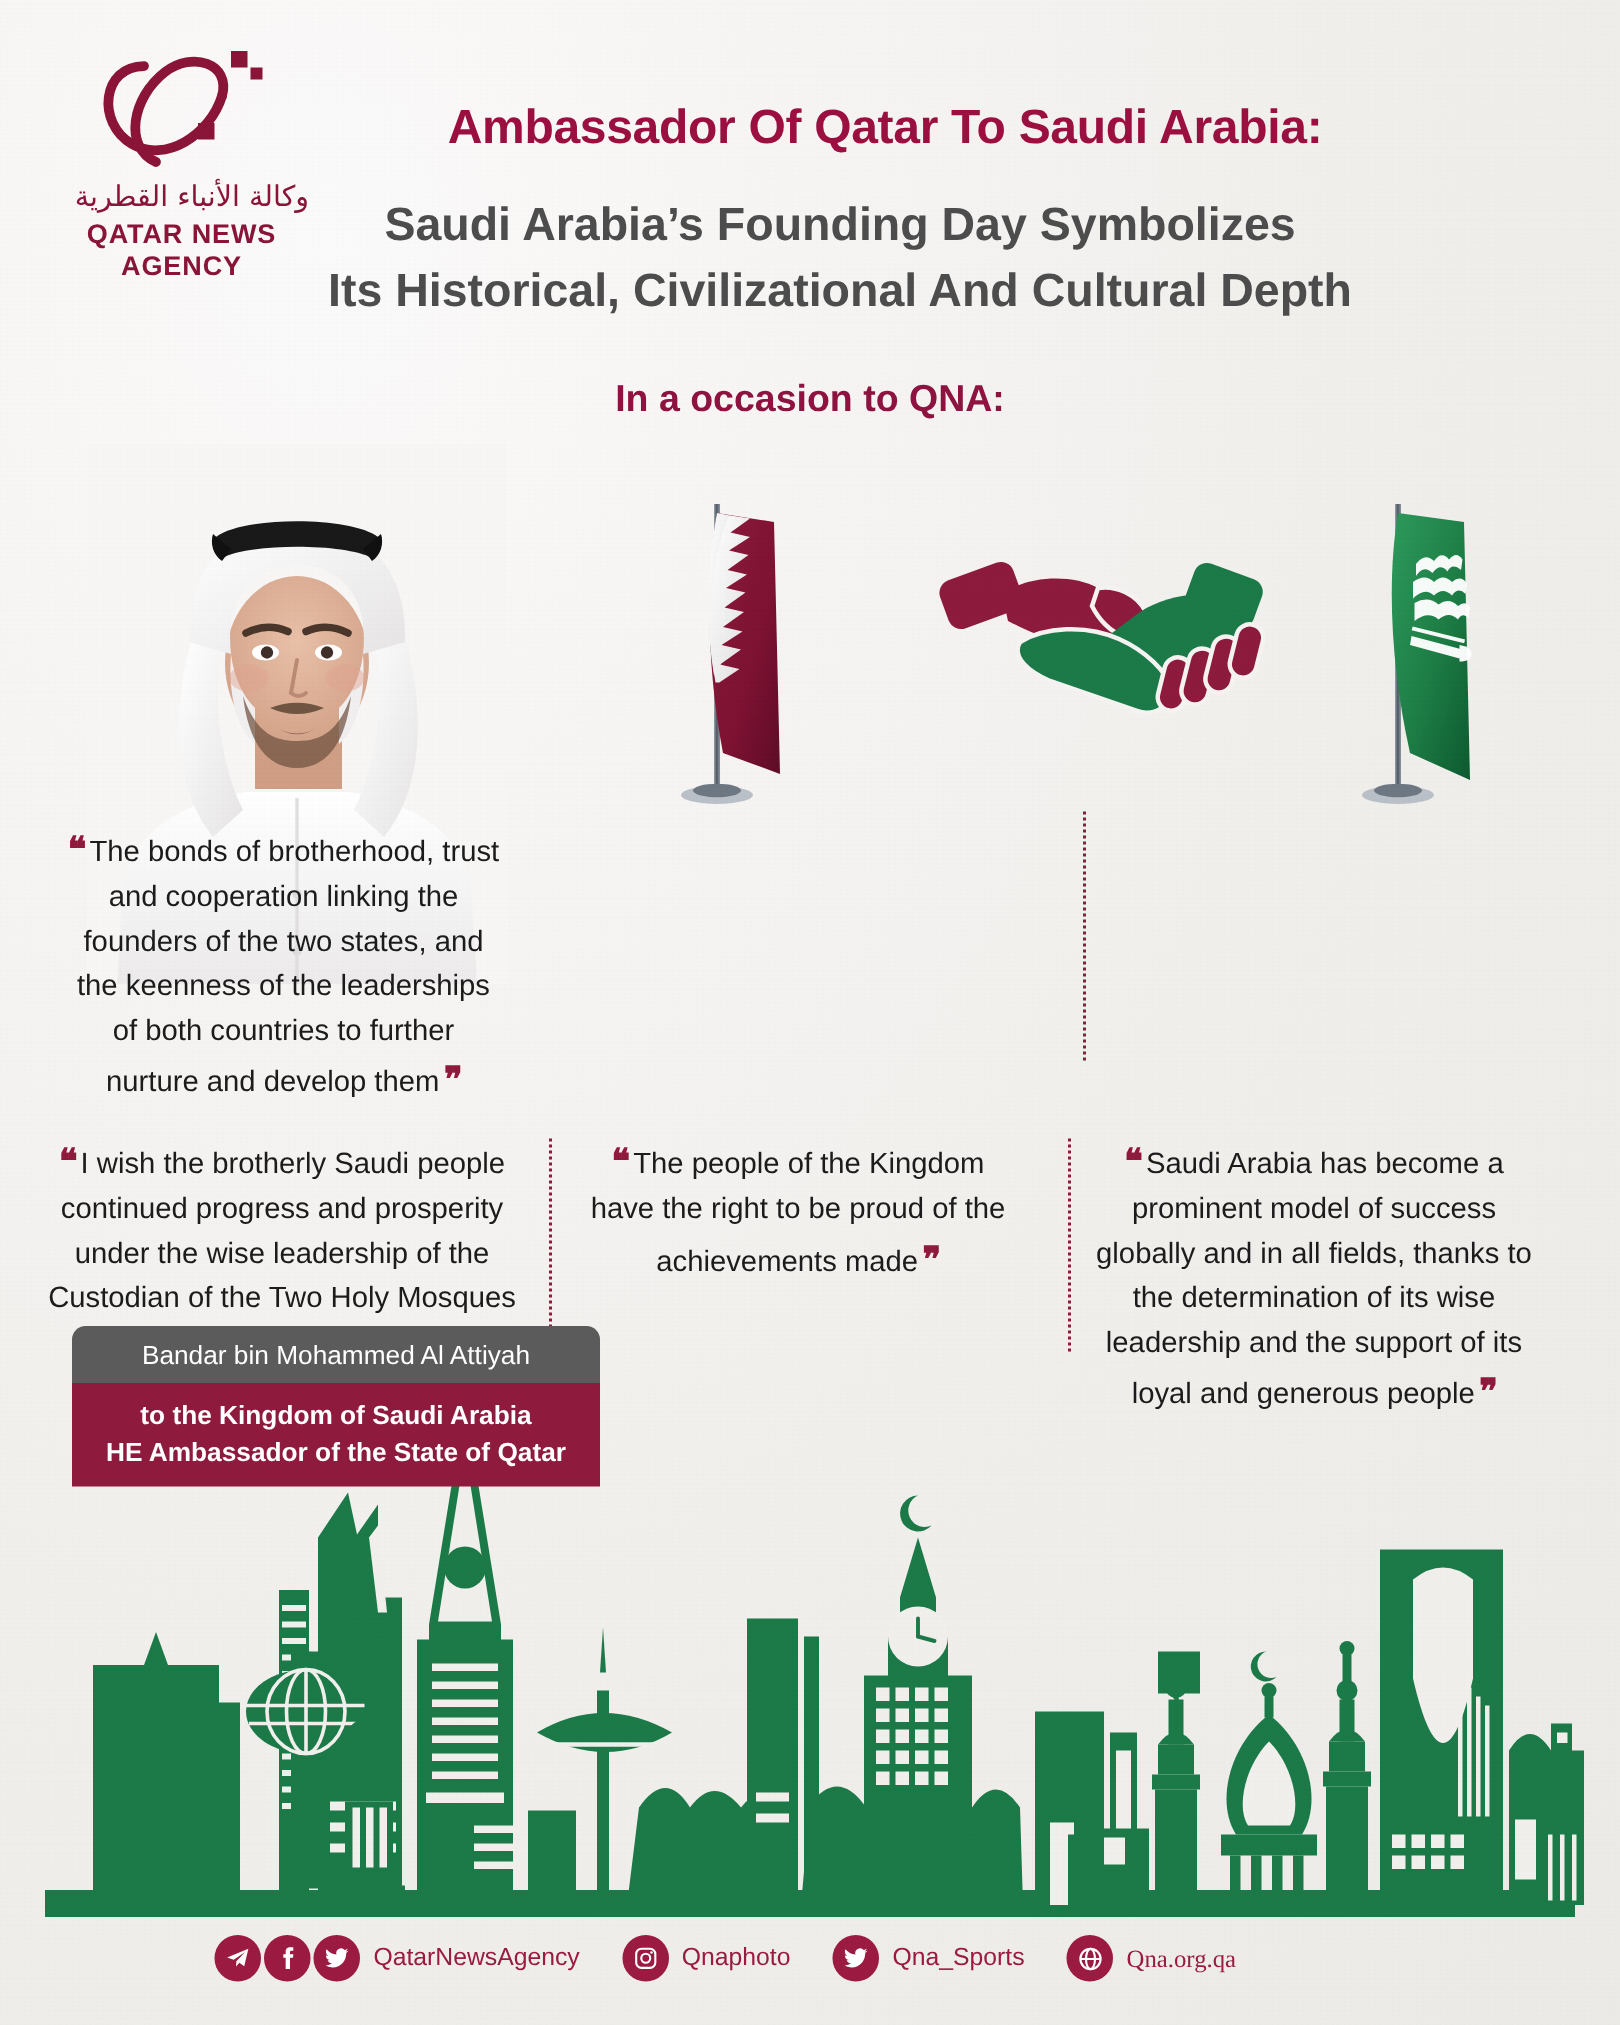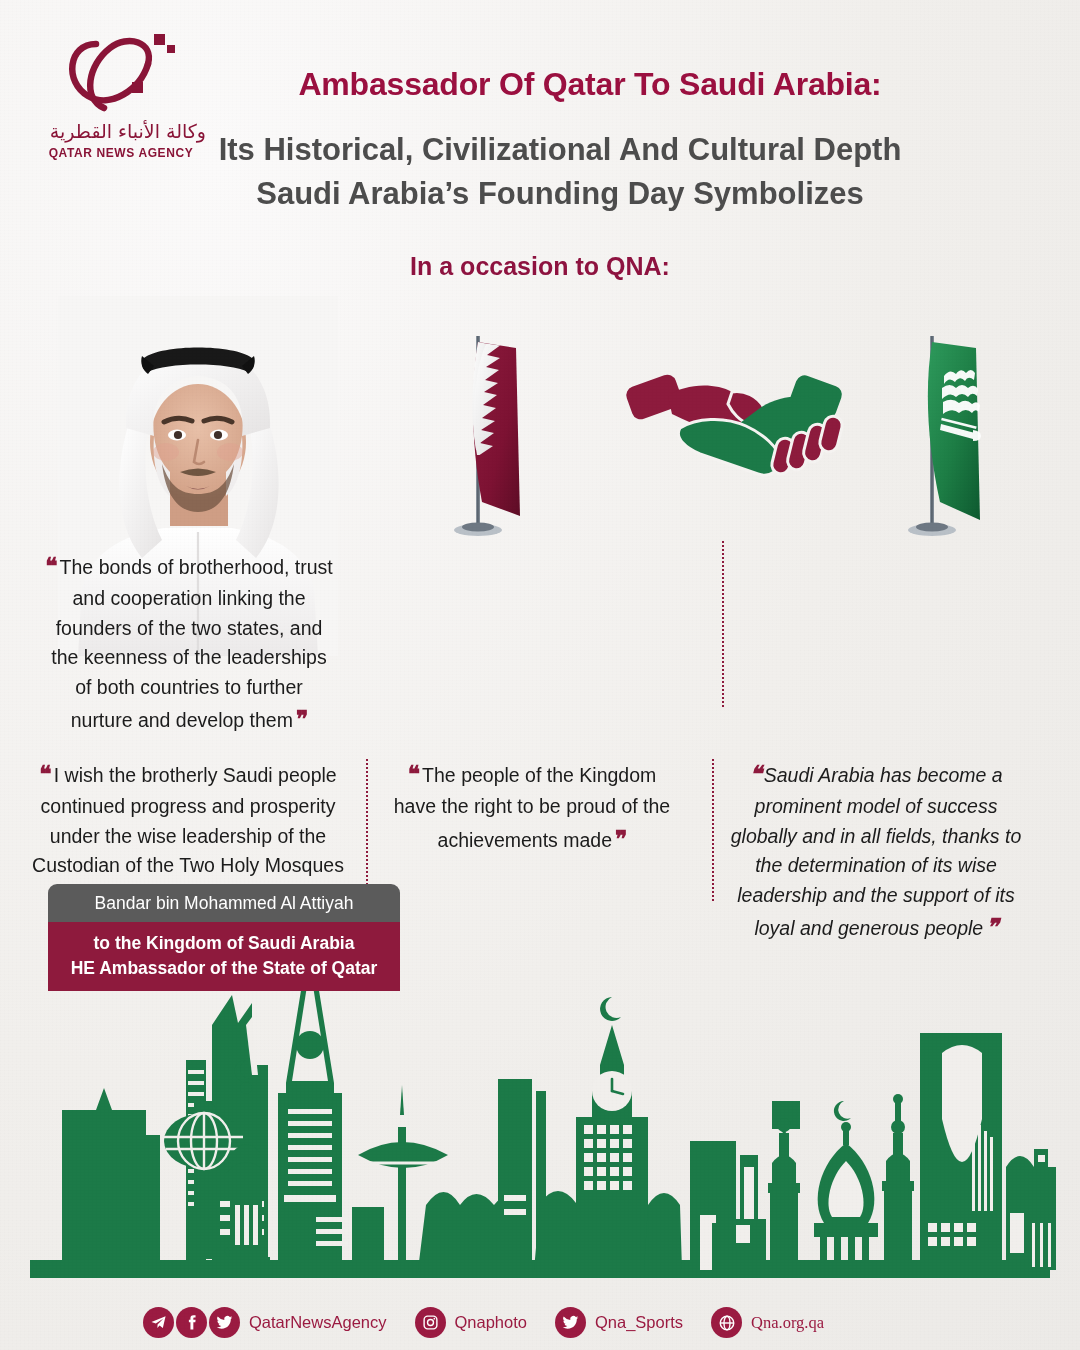--- a/index.html
+++ b/index.html
@@ -22,21 +22,21 @@
   }
 
   
   .header { position:absolute; top:0; left:0; width:1080px; height:240px; }
 
   .logo { position:absolute; left:36px; top:24px; width:170px; height:140px; }
   .logo svg { display:block; }
   .logo-ar { position:absolute; left:0; top:96px; width:170px; text-align:right;
              font-family:"DejaVu Sans", sans-serif; font-size:19px; color:#8a1538; direction:rtl; }
   .logo-en { position:absolute; left:0; top:122px; width:170px; text-align:center;
-             font-size:12px; font-weight:bold; color:#8a1538; letter-spacing:.6px; }
+             font-size:18px; font-weight:bold; color:#8a1538; letter-spacing:.6px; }
 
   .title-main {
     position:absolute; left:180px; top:66px; width:820px; text-align:center;
     font-size:32px; font-weight:bold; color:#9b1040; letter-spacing:-.2px;
   }
   .title-sub {
     position:absolute; left:130px; top:128px; width:860px; text-align:center;
     font-size:31px; font-weight:600; color:#4d4d4d; line-height:1.42;
   }
   .statement-label {
@@ -75,21 +75,21 @@
   .vdiv {
     position:absolute; top:6px; width:0; border-left:2.5px dotted #8e1a3d;
   }
 
   
   .skyline { position:absolute; left:0; top:905px; width:1080px; height:395px; }
 
   
   .footer {
     position:absolute; left:0; top:1290px; width:967px; height:48px;
-    display:flex; align-items:flex-end; justify-content:center; gap:0;
+    display:flex; align-items:flex-start; justify-content:center; gap:0;
   }
   .sgroup { display:flex; align-items:center; }
   .sicon { width:31px; height:31px; border-radius:50%; background:#9b1b42;
            display:flex; align-items:center; justify-content:center; margin-right:2px; }
   .slabel { font-size:16.5px; color:#9b1b42; margin-left:7px; margin-right:28px; }
 </style>
 </head>
 <body>
 
 <div class="page">
@@ -105,22 +105,22 @@
         <rect x="118" y="10" width="11" height="11" fill="#8a1538"></rect>
         <rect x="131" y="21" width="8" height="8" fill="#8a1538"></rect>
         <rect x="96" y="58" width="11" height="11" fill="#8a1538"></rect>
       </svg>
       <div class="logo-ar">وكالة الأنباء القطرية</div>
       <div class="logo-en">QATAR NEWS AGENCY</div>
     </div>
 
     <div class="title-main">Ambassador Of Qatar To Saudi Arabia:</div>
     <div class="title-sub">
+      <div>Saudi Arabia’s Founding Day Symbolizes</div>
       <div>Its Historical, Civilizational And Cultural Depth</div>
-      <div>Saudi Arabia’s Founding Day Symbolizes</div>
     </div>
   </div>
 
   <div class="statement-label">In a occasion to QNA:</div>
 
   <div class="portrait-wrap">
     <svg class="portrait" viewBox="0 0 280 360">
       <defs>
         <linearGradient id="thobe" x1="0" y1="0" x2="0" y2="1">
           <stop offset="0%" stop-color="#ffffff"></stop>
@@ -267,21 +267,21 @@
 
     <div class="qrow" style="height:180px;">
       <div class="qcell" style="width:352px; margin-left:12px; padding-top:22px;">
         <span class="qm qm-open">❝</span><span>I wish the brotherly Saudi people continued progress and prosperity under the wise leadership of the Custodian of the Two Holy Mosques and the Crown Prince</span><span class="qm qm-close">❞</span>
       </div>
       <div class="vdiv" style="left:366px; height:142px; top:24px;"></div>
       <div class="qcell" style="width:320px; margin-left:8px; padding-top:22px;">
         <span class="qm qm-open">❝</span><span>The people of the Kingdom have the right to be proud of the achievements made</span><span class="qm qm-close">❞</span>
       </div>
       <div class="vdiv" style="left:712px; height:142px; top:24px;"></div>
-      <div class="qcell" style="width:340px; margin-left:14px; padding-top:22px;font-style:italic;">
+      <div class="qcell" style="width:340px; margin-left:14px; padding-top:22px;">
         <span class="qm qm-open">❝</span><span>Saudi Arabia has become a prominent model of success globally and in all fields, thanks to the determination of its wise leadership and the support of its loyal and generous people</span><span class="qm qm-close">❞</span>
       </div>
     </div>
   </div>
 
   <div class="skyline">
     <svg width="1080" height="395" viewBox="0 0 1080 395">
       <g fill="#1c7a48">
 
         <rect x="30" y="355" width="1020" height="18"></rect>

